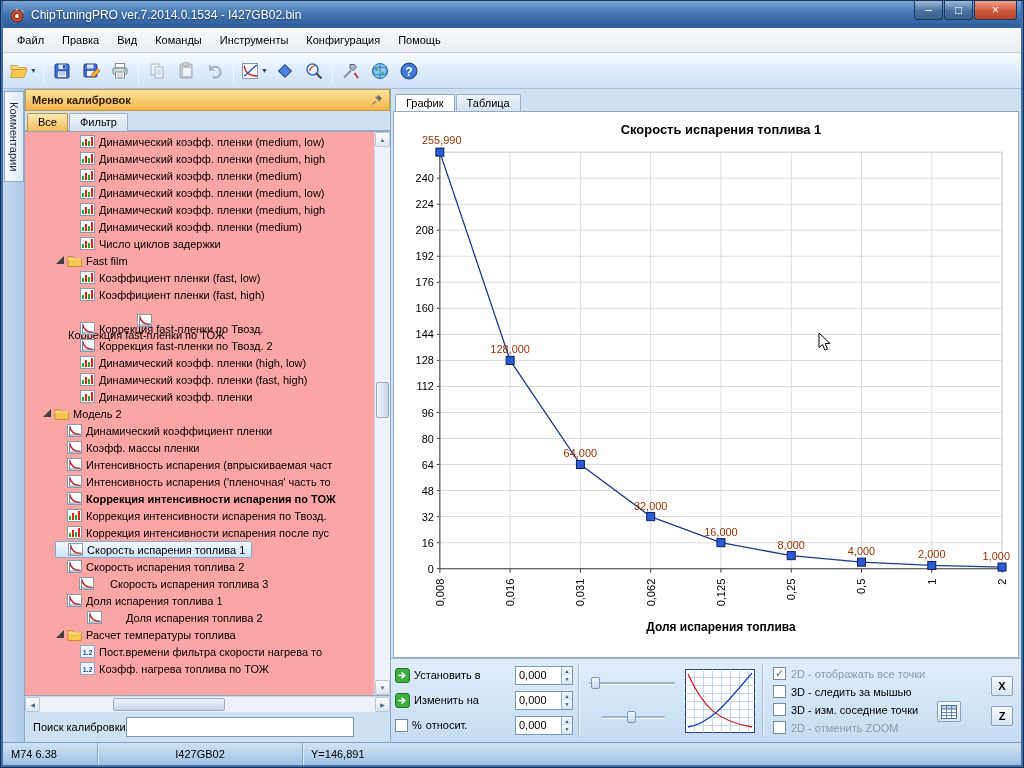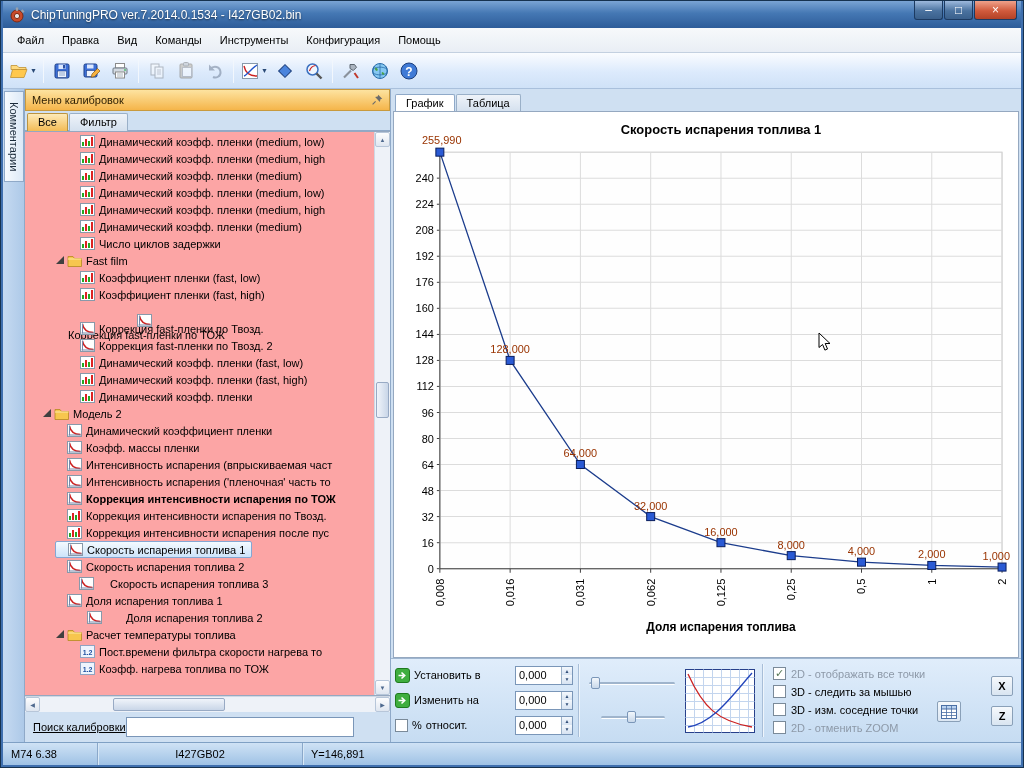--- a/index.html
+++ b/index.html
@@ -21,21 +21,21 @@
 .tb-btn{height:28px;min-width:28px;display:flex;align-items:center;justify-content:center;border-radius:3px;padding:0 2px;}
 .tb-btn .dd{font-size:7px;color:#2a4a76;margin-left:1px;}
 .tb-btn.disabled{opacity:.45;filter:grayscale(.7);}
 .tb-sep{width:1px;height:24px;background:#aac0da;border-right:1px solid #f2f7fd;margin:0 3px;}
 
 .content{flex:1;display:flex;min-height:0;}
 .comments-strip{flex:0 0 22px;background:linear-gradient(90deg,#c6daf1,#adc9e8);border-right:1px solid #8fa9c8;padding-top:2px;}
 .comments-tab{writing-mode:vertical-rl;margin-left:1px;width:20px;padding:10px 3px;background:linear-gradient(90deg,#f6fafe,#dce9f7);border:1px solid #8fa9c8;font-size:11px;color:#1a2a3a;}
 
 .left-panel{flex:0 0 366px;display:flex;flex-direction:column;background:#cfe0f2;border-right:1px solid #8fa9c8;min-height:0;}
-.lp-header{height:22px;flex:0 0 22px;display:flex;align-items:center;gap:16px;padding:0 6px;background:linear-gradient(180deg,#fde3a0,#f5b54a);border:1px solid #c89a3e;font-weight:normal;color:#2a1c00;}
+.lp-header{height:22px;flex:0 0 22px;display:flex;align-items:center;gap:16px;padding:0 6px;background:linear-gradient(180deg,#fde3a0,#f5b54a);border:1px solid #c89a3e;font-weight:bold;color:#2a1c00;}
 .lp-header .hdr-text{flex:1;}
 .lp-tabs{height:20px;flex:0 0 20px;display:flex;align-items:flex-end;padding-left:2px;border-bottom:1px solid #8fa9c8;}
 .tab{padding:2px 10px 3px;border:1px solid #9ab0c8;border-bottom:none;border-radius:2px 2px 0 0;background:linear-gradient(180deg,#eef3f9,#d4e0ee);margin-right:1px;position:relative;top:1px;}
 .tab.active-amber{background:linear-gradient(180deg,#fdeab8,#f3bb55);border-color:#bb9440;}
 .tab.active-white{background:#fff;border-color:#8fa9c8;}
 .tree-wrap{flex:1;position:relative;background:#fca5a5;border-top:1px solid #95a8c0;border-bottom:1px solid #95a8c0;min-height:0;overflow:hidden;}
 .tree{position:absolute;left:0;top:0;right:16px;bottom:0;overflow:hidden;padding-top:1px;}
 .tree-row{height:17px;display:flex;align-items:center;white-space:nowrap;width:max-content;padding-right:6px;}
 .tree-row.selected{background:linear-gradient(180deg,#f4faff,#cde4fa);border:1px solid #84a7d3;border-radius:2px;}
 .expander{flex:0 0 11px;width:11px;height:11px;position:relative;margin-right:1px;}
@@ -45,21 +45,21 @@
 .vscroll{position:absolute;top:0;right:0;bottom:0;width:16px;background:#eef2f8;border-left:1px solid #cfd8e4;}
 .scroll-btn{position:absolute;left:0;width:15px;height:15px;display:flex;align-items:center;justify-content:center;font-size:6px;color:#4f6a8f;background:linear-gradient(180deg,#fdfdfe,#dfe6f0);border:1px solid #b7c6d9;border-radius:2px;}
 .vscroll .up{top:0;}
 .vscroll .down{bottom:0;}
 .vthumb{position:absolute;left:1px;right:1px;top:250px;height:36px;background:linear-gradient(90deg,#f0f4fa,#c9d6e8);border:1px solid #98aac4;border-radius:2px;}
 .hscroll{height:16px;flex:0 0 16px;position:relative;background:#eef2f8;border-top:1px solid #cfd8e4;}
 .hscroll .left{left:0;top:0;}
 .hscroll .right{left:auto;right:0;top:0;}
 .hthumb{position:absolute;top:1px;bottom:1px;left:88px;width:112px;background:linear-gradient(180deg,#f0f4fa,#c9d6e8);border:1px solid #98aac4;border-radius:2px;}
 
-.search-row{height:30px;flex:0 0 30px;display:flex;align-items:center;padding:0 8px;text-decoration:underline;}
+.search-row{height:30px;flex:0 0 30px;display:flex;align-items:center;padding:0 8px;}
 .search-row input{width:228px;height:20px;border:1px solid #7a96b8;padding:0 4px;font:inherit;background:#fff;}
 
 .right-col{flex:1;display:flex;flex-direction:column;min-width:0;min-height:0;}
 .right-top{flex:1;display:flex;flex-direction:column;background:#cfe0f2;min-height:0;padding:0 2px;}
 .chart-tabs{height:22px;flex:0 0 22px;display:flex;align-items:flex-end;padding-left:2px;}
 .chart-area{flex:1;background:#fff;border:1px solid #95a8c0;position:relative;min-height:0;}
 .chart-area svg.main{display:block;width:100%;height:100%;}
 .cursor{position:absolute;left:424px;top:220px;width:14px;height:20px;}
 
 .bottom-panel{height:84px;flex:0 0 84px;display:flex;background:linear-gradient(180deg,#e0edfb,#c6dcf2);border-top:1px solid #9fb6d0;padding:5px 4px;}
@@ -411,21 +411,21 @@
               <span class="expander"></span>
               <span class="tree-ico">
                 <svg width="15" height="13" viewBox="0 0 15 13">
                   <rect x="0.5" y="0.5" width="14" height="12" fill="#fff" stroke="#8899aa"></rect>
                   <rect x="2" y="7" width="2" height="4" fill="#22aa22"></rect>
                   <rect x="5" y="4" width="2" height="7" fill="#dd2222"></rect>
                   <rect x="8" y="6" width="2" height="5" fill="#22aa22"></rect>
                   <rect x="11" y="2" width="2" height="9" fill="#dd2222"></rect>
                 </svg>
               </span>
-              <span class="tree-label">Динамический коэфф. пленки (fast, low)</span>
+              <span class="tree-label">Динамический коэфф. пленки (high, low)</span>
             </div>
             <div class="tree-row" style="margin-left: 43px;">
               <span class="expander"></span>
               <span class="tree-ico">
                 <svg width="15" height="13" viewBox="0 0 15 13">
                   <rect x="0.5" y="0.5" width="14" height="12" fill="#fff" stroke="#8899aa"></rect>
                   <rect x="2" y="7" width="2" height="4" fill="#22aa22"></rect>
                   <rect x="5" y="4" width="2" height="7" fill="#dd2222"></rect>
                   <rect x="8" y="6" width="2" height="5" fill="#22aa22"></rect>
                   <rect x="11" y="2" width="2" height="9" fill="#dd2222"></rect>

